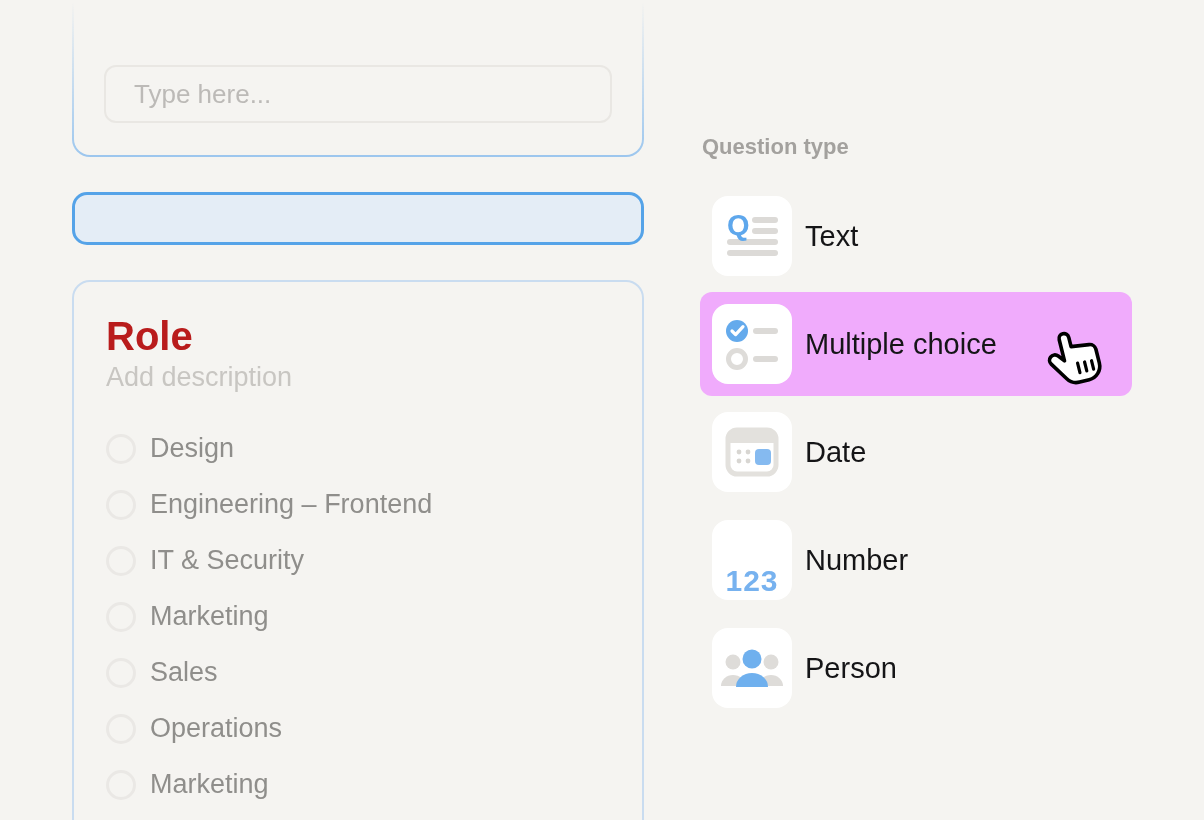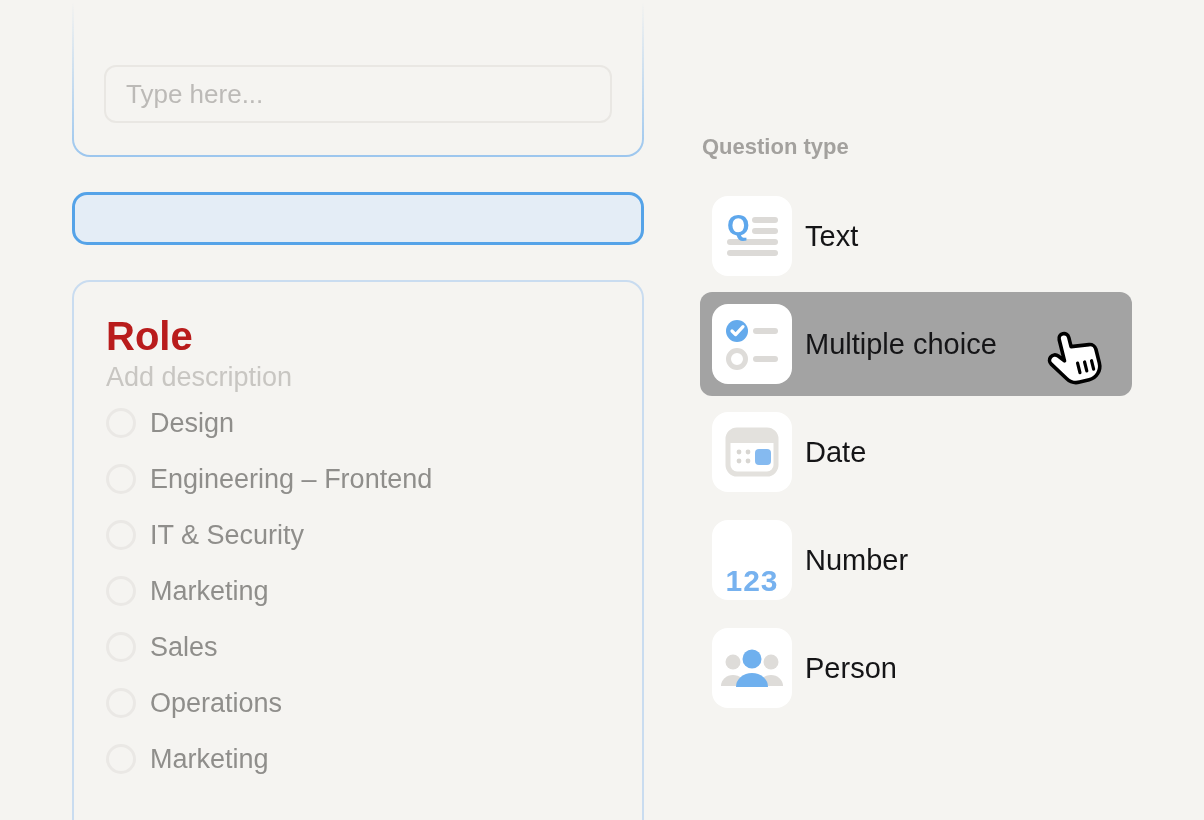--- a/index.html
+++ b/index.html
@@ -16,54 +16,54 @@
     border:2px solid transparent; border-radius:18px;
     background:
       linear-gradient(#f5f4f1,#f5f4f1) padding-box,
       linear-gradient(180deg, rgba(156,198,238,0) 30%, #9cc6ee 100%) border-box;
   }
   .type-input {
     position:absolute; left:30px; bottom:32px; width:508px; height:58px;
     border:2px solid #e9e7e3; border-radius:12px;
     background:transparent; outline:none;
     font-family:"Liberation Sans", sans-serif;
-    font-size:26px; color:#7a7875; padding:0 20px;
+    font-size:26px; color:#7a7875; padding:0 28px;
   }
   .type-input::placeholder { color:#bcbab7; opacity:1; }
 
   .selected-insert-block {
     position:absolute; left:72px; top:192px; width:572px; height:53px;
     background:#e4edf6; border:3px solid #55a3e8; border-radius:15px;
   }
 
   .card-role-question {
     position:absolute; left:72px; top:280px; width:572px; height:580px;
     border:2px solid #c9dcf0; border-radius:18px;
     padding:30px 32px;
   }
   .role-title { font-size:40px; line-height:48px; font-weight:bold; color:#b91c1c; }
   .role-desc  { font-size:27px; line-height:34px; color:#c8c6c2; }
   .option-list { margin-top:14px; }
-  .option-row { display:flex; align-items:flex-start; height:56px; }
+  .option-row { display:flex; align-items:flex-end; height:56px; }
   .radio {
     width:30px; height:30px; border-radius:50%;
     border:3px solid #eae8e5; flex:0 0 auto; margin-right:14px;
   }
   .option-label { font-size:27px; color:#8f8e8b; }
 
   
   .qt-panel { position:absolute; left:700px; top:134px; width:440px; }
   .qt-heading { font-size:22px; font-weight:bold; color:#a3a19e; margin-left:2px; }
   .qt-list { margin-top:24px; }
   .qt-item {
     display:flex; align-items:center;
     width:432px; padding:12px; border-radius:12px;
     margin-bottom:4px; cursor:pointer;
   }
-  .qt-item.selected { background:#a3a3a3; }
+  .qt-item.selected { background:#f0abfc; }
   .qt-icon-tile {
     width:80px; height:80px; background:#ffffff; border-radius:16px;
     flex:0 0 auto; display:flex; align-items:center; justify-content:center;
     overflow:hidden;
   }
   .qt-label { margin-left:13px; font-size:29px; color:#151517; }
   .icon-q {
     position:absolute; left:15px; top:13px;
     font-size:29px; font-weight:bold; color:#5ea7ec;
   }

